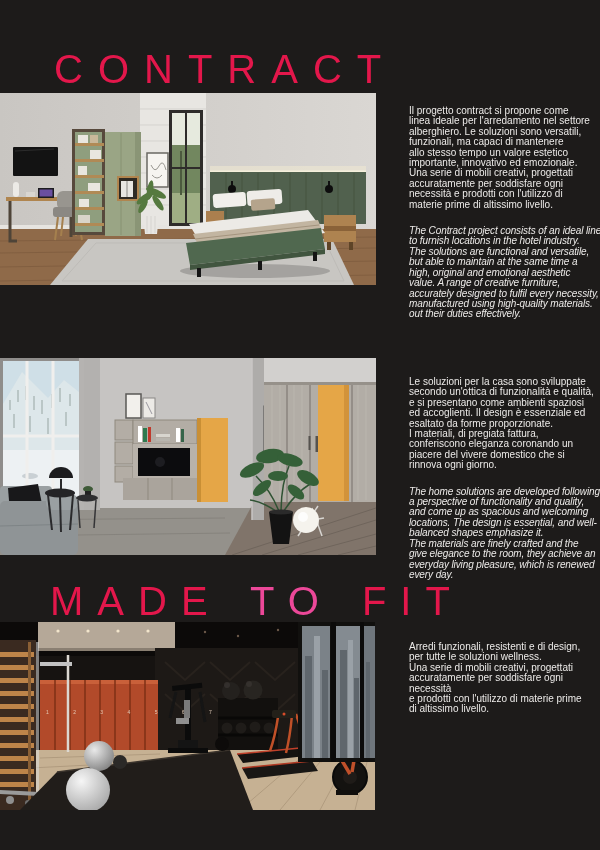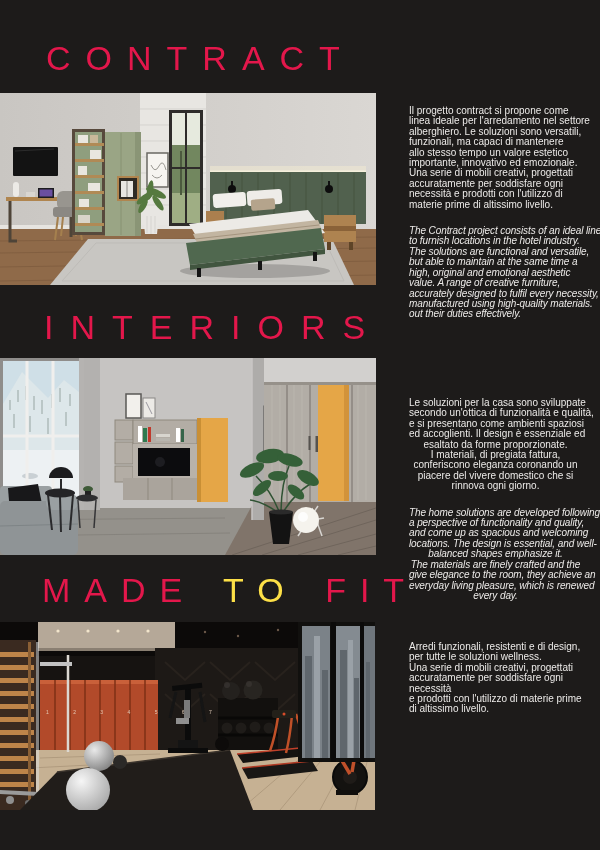--- a/index.html
+++ b/index.html
@@ -1,20 +1,20 @@
 <!DOCTYPE html>
 <html><head>
 <meta charset="utf-8">
 <style>
   html,body{margin:0;padding:0;background:#0e0d0c;}
   .page{position:relative;width:600px;height:850px;background:#1d1b1a;overflow:hidden;
         font-family:"Liberation Sans",sans-serif;}
-  .title{position:absolute;margin:4px;color:#e3174b;font-size:34px;font-weight:400;
+  .title{position:absolute;margin:12px;color:#e3174b;font-size:40px;font-weight:400;
          line-height:1;white-space:nowrap;}
-  .title .w{color:#fde047;}
+  .title .w{color:#ec4899;}
   .photo{position:absolute;left:0;width:376px;overflow:hidden;line-height:0;}
   .copy{position:absolute;left:393px;width:205px;color:#eceae8;}
   .copy p{margin:16px;font-size:10px;line-height:10.4px;white-space:pre;}
   .copy p.en{margin-top:5px;font-style:italic;font-weight:normal;letter-spacing:-0.1px;}
 </style>
 </head>
 <body>
 
 <div class="page">
 
@@ -215,23 +215,20 @@
 to furnish locations in the hotel industry.
 The solutions are functional and versatile,
 but able to maintain at the same time a
 high, original and emotional aesthetic
 value. A range of creative furniture,
 accurately designed to fulfil every necessity,
 manufactured using high-quality materials.
 out their duties effectively.</p>
   </div>
 
-  <h1 class="title" style="left:40px;top:306px;letter-spacing:17px;">
-    <span>INTERIORS</span>
-  </h1>
 
   <div class="photo" style="top:358px;height:197px;" aria-label="living room with snowy window view, grey sofa, wall unit with TV and yellow doors">
     <svg width="376" height="197" viewBox="0 0 376 197">
       <rect width="376" height="152" fill="#c6c4c2"></rect>
       <rect x="255" width="121" height="152" fill="#d2d0ce"></rect>
 
       <g>
         <rect y="150" width="376" height="47" fill="#94918b"></rect>
         <polygon points="255,142 376,142 376,197 225,197" fill="#80746a"></polygon>
         <g stroke="#6b6158" stroke-width="1" opacity="0.8">
@@ -383,21 +380,21 @@
           <line x1="298" y1="178" x2="318" y2="148"></line>
             <line x1="322" y1="178" x2="312" y2="150"></line>
           <line x1="300" y1="164" x2="324" y2="160"></line>
         </g>
         <circle cx="306" cy="162" r="13" fill="#f5f3ed"></circle>
         <circle cx="303" cy="159" r="5" fill="#ffffff" opacity="0.8"></circle>
       </g>
     </svg>
   </div>
 
-  <div class="copy" style="top:382px;text-align:center;">
+  <div class="copy" style="top:361px;">
     <p class="it">Le soluzioni per la casa sono sviluppate
 secondo un'ottica di funzionalità e qualità,
 e si presentano come ambienti spaziosi
 ed accoglienti. Il design è essenziale ed
 esaltato da forme proporzionate.
 I materiali, di pregiata fattura,
 conferiscono eleganza coronando un
 piacere del vivere domestico che si
 rinnova ogni giorno.</p>
     <p class="en">The home solutions are developed following

